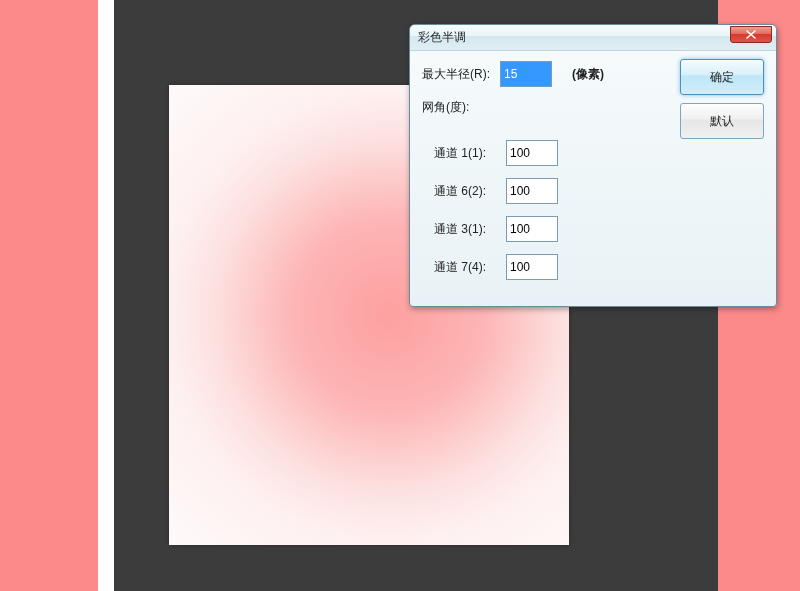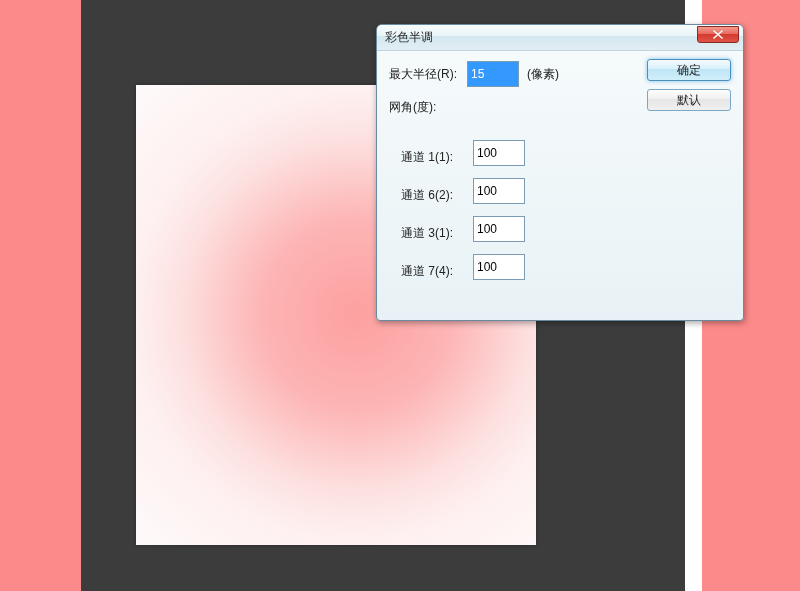--- a/index.html
+++ b/index.html
@@ -17,21 +17,21 @@
       position: absolute;
       top: 0;
       height: 591px;
       width: 98px;
       background: #fd8a8a;
     }
     .bg-left { left: 0; }
     .bg-right { right: 0; }
     .workspace {
       position: absolute;
-      left: 81px;
+      left: 114px;
       top: 0;
       width: 604px;
       height: 591px;
       background: #3c3c3c;
     }
     .canvas {
       position: absolute;
       left: 55px;
       top: 85px;
       width: 400px;
@@ -70,75 +70,76 @@
       border: 1px solid #8a2a20;
       border-radius: 0 0 3px 3px;
       display: flex;
       align-items: center;
       justify-content: center;
       cursor: pointer;
       margin-top: -6px;
     }
     .close-btn svg { display: block; }
     .dialog-body {
-      padding: 10px 12px 28px 12px;
+      padding: 10px 12px 14px 12px;
       position: relative;
       min-height: 206px;
     }
     .row {
       display: flex;
       align-items: center;
       margin-bottom: 12px;
     }
     .row-label {
       width: 78px;
       color: #222;
     }
     .row-unit {
-      margin-left: 8px;
-      color: #222;
+      margin-left: 20px;
+      color: #222;
+      font-weight: bold;
     }
     .text-input {
       width: 52px;
       height: 26px;
       border: 1px solid #7a9db5;
       background: #fff;
       font-size: 12px;
       padding: 1px 3px;
       font-family: inherit;
     }
     .text-input.selected {
       background: #3399ff;
       color: #fff;
     }
     .section-label {
       color: #222;
       margin-bottom: 24px;
     }
     .channel-row {
       display: flex;
-      align-items: flex-end;
+      align-items: center;
       margin-bottom: 12px;
       padding-left: 12px;
     }
     .channel-label {
       width: 72px;
       color: #222;
     }
     .btn-col {
       position: absolute;
       top: 8px;
       right: 12px;
       display: flex;
       flex-direction: column;
       gap: 8px;
     }
     .btn {
       width: 84px;
-      height: 22px;
+      height: 36px;
       border: 1px solid #7aa7c4;
       border-radius: 3px;
       font-size: 12px;
       font-family: inherit;
       cursor: pointer;
       color: #222;
     }
     .btn-primary {
       background: linear-gradient(to bottom, #f4fbfe 0%, #d8f0fa 45%, #bde6f6 46%, #d2eefa 100%);
       box-shadow: 0 0 4px rgba(100,180,230,0.8);

